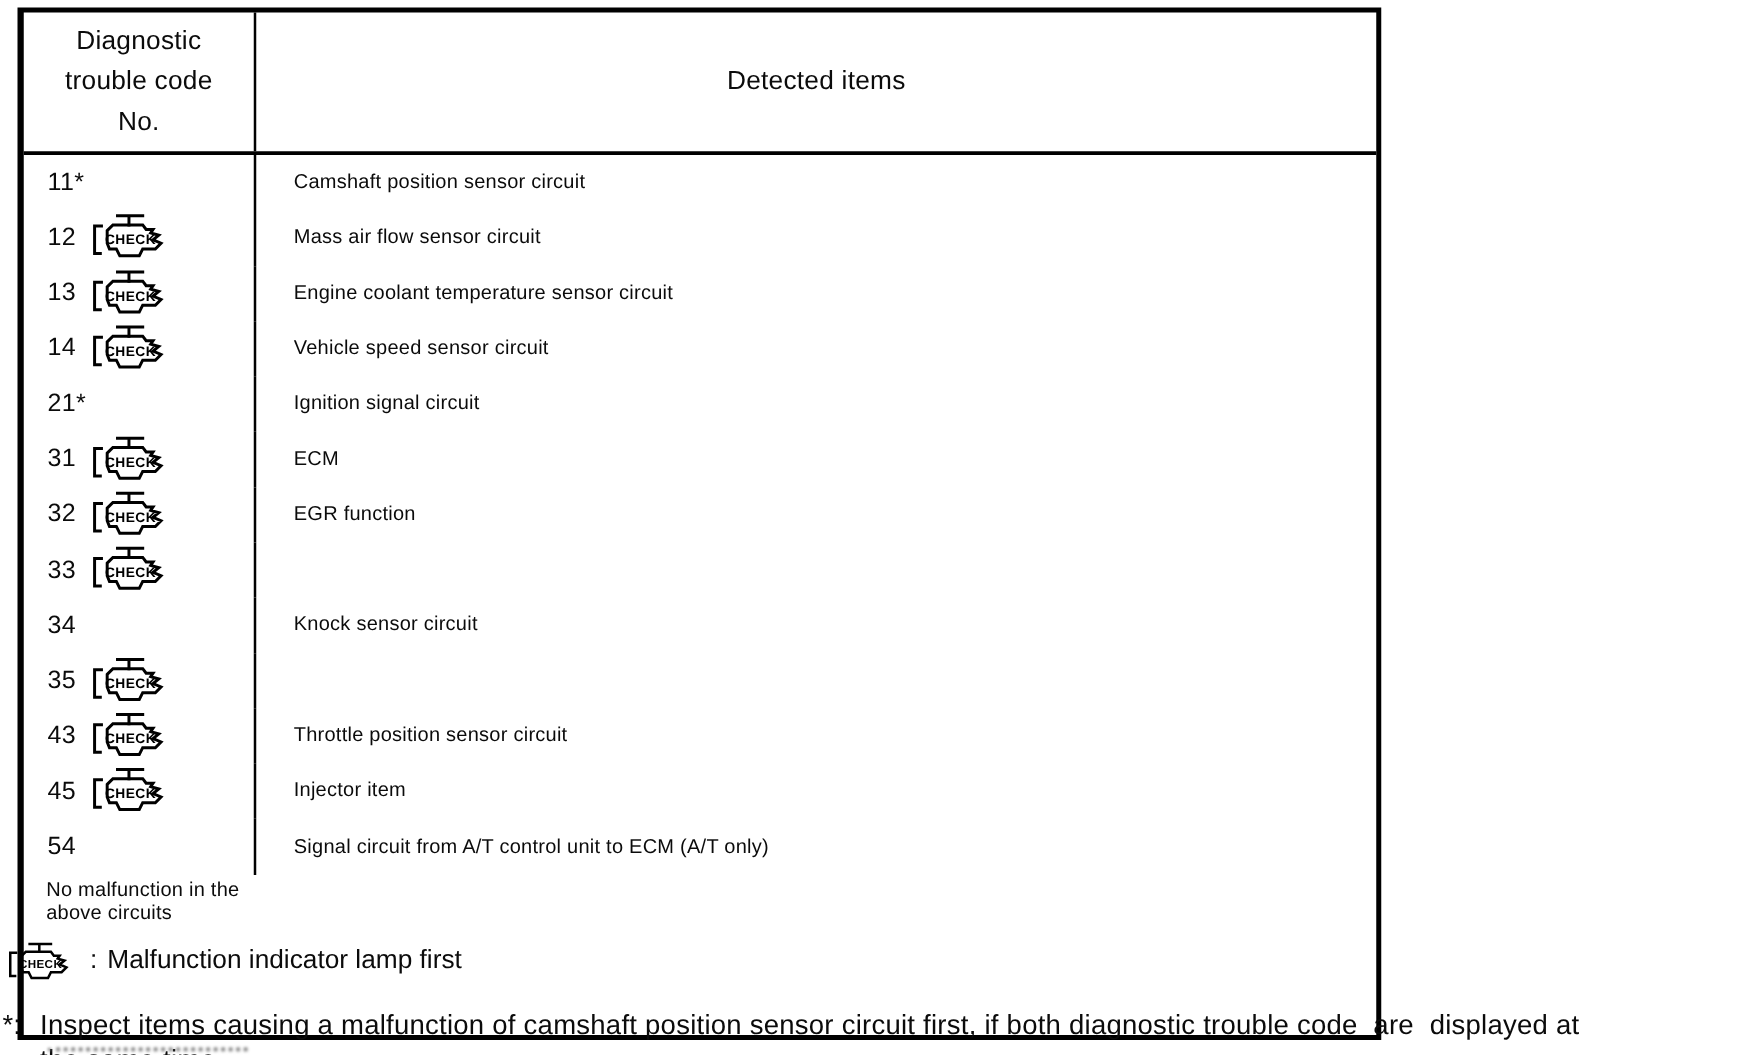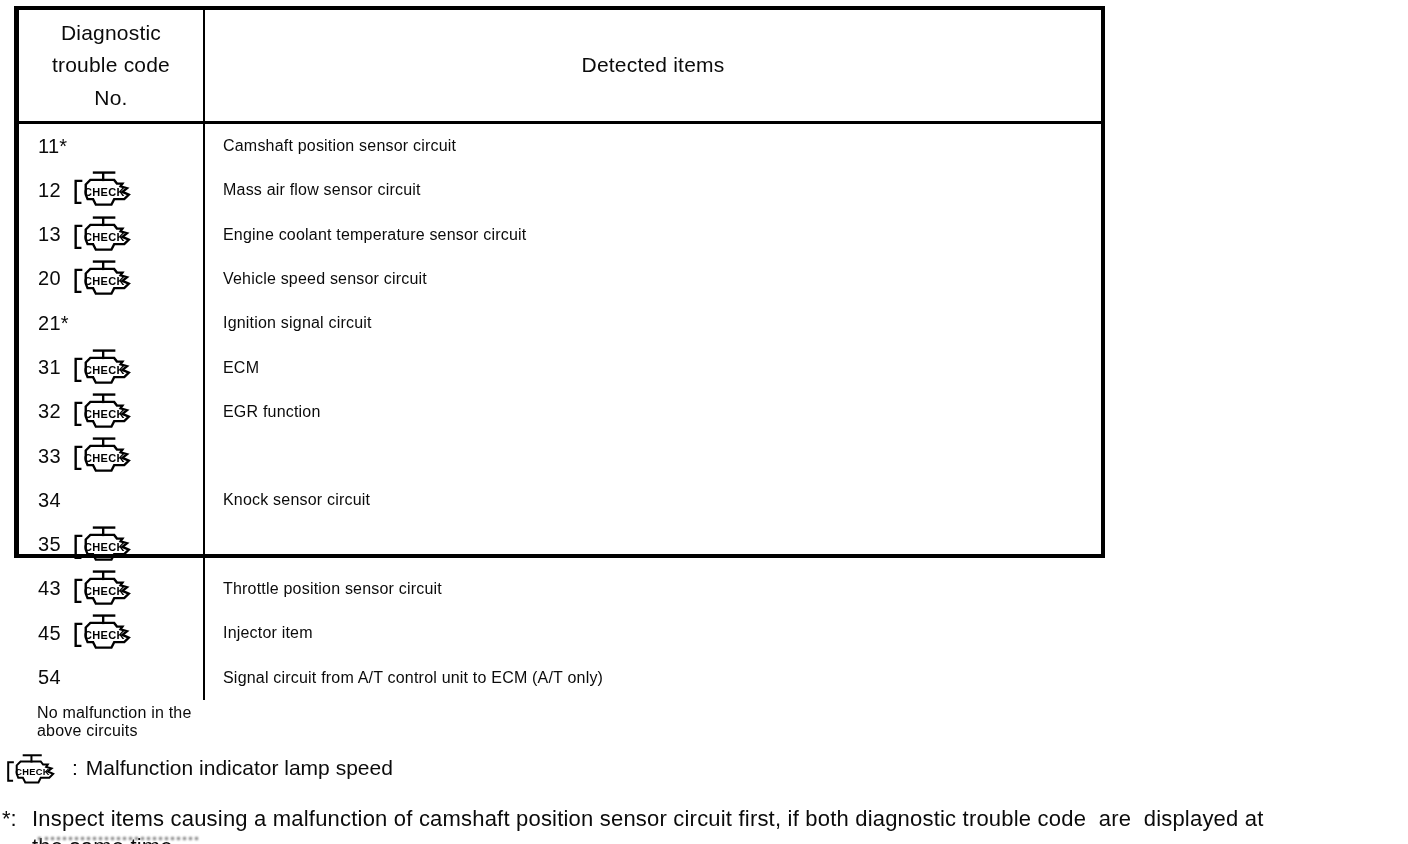--- a/index.html
+++ b/index.html
@@ -10,42 +10,42 @@
     color:#0b0b0b;
     position:relative;
     overflow:hidden;
     -webkit-font-smoothing:antialiased;
   }
   .page{position:absolute;inset:0;}
 
   
   .dtc-table{
     position:absolute;left:14px;top:6px;
-    width:1091px;height:552px;
+    width:1091px;height:826px;
     border:4px solid #000;
     border-left-width:5px;
     box-sizing:border-box;
     background:#fff;
   }
   .thead{
     display:grid;grid-template-columns:186px 1fr;
     height:111px;
     border-bottom:3px solid #000;
   }
   .th{
     display:flex;align-items:center;justify-content:center;
     text-align:center;
     font-size:21px;line-height:1.55;letter-spacing:.2px;
   }
   .th.col-code{border-right:2px solid #000;padding:0 20px;}
   .tbody{
     display:flex;flex-direction:column;
     height:620px;
   }
-  .tr{flex:1;display:grid;grid-template-columns:186px 1fr;min-height:0;}
+  .tr{flex:1;display:grid;grid-template-columns:186px 1fr;min-height:0;gap:12px;}
   .td{display:flex;align-items:center;min-height:0;}
   .td.col-code{
     border-right:2px solid #000;
     padding-left:19px;
     font-size:20px;letter-spacing:.3px;
   }
   .td.col-item{
     padding-left:18px;
     font-size:16px;letter-spacing:.2px;
   }
@@ -145,21 +145,21 @@
     </svg>
   </span>
             </span>
     </div>
     <div class="td col-item">
       <span>Engine coolant temperature sensor circuit</span>
     </div>
   </div>
         <div class="tr">
     <div class="td col-code">
-      <span class="code">20</span>
+      <span class="code">14</span>
       <span class="mil-slot">
               <span class="mil" aria-hidden="true">
     <svg viewBox="0 0 80 48" width="74" height="44">
       <g fill="none" stroke="#000" stroke-width="2.6" stroke-linecap="square" stroke-linejoin="miter">
 
         <path d="M28 5 H 50"></path>
         <path d="M38 6 V 13"></path>
 
         <path d="M14 14 H 8 V 38 H 13"></path>
 
@@ -357,21 +357,21 @@
         <path d="M38 6 V 13"></path>
 
         <path d="M14 14 H 8 V 38 H 13"></path>
 
         <path d="M19 18 L 24 13 L 50 13 L 53 17 L 59 17 L 57 20 L 64 22 L 59 26 L 66 29 L 61 34 L 50 34 L 47 40 L 30 40 L 27 34 L 21 34 L 19 29 Z"></path>
       </g>
       <text class="mil-label" x="17" y="30" font-size="12" letter-spacing="0.4" fill="#000">CHECK</text>
     </svg>
   </span></span>
       <span class="sep">:</span>
-      <span>Malfunction indicator lamp speed</span>
+      <span>Malfunction indicator lamp first</span>
     </div>
     <div class="note note2">
       <span class="prefix">*:</span>
       <span class="note-text">Inspect items causing a malfunction of camshaft position sensor circuit first, if both diagnostic trouble code  are  displayed at
 the same time.</span>
       <span class="artifact"></span>
     </div>
   </div>
 
 </div>

